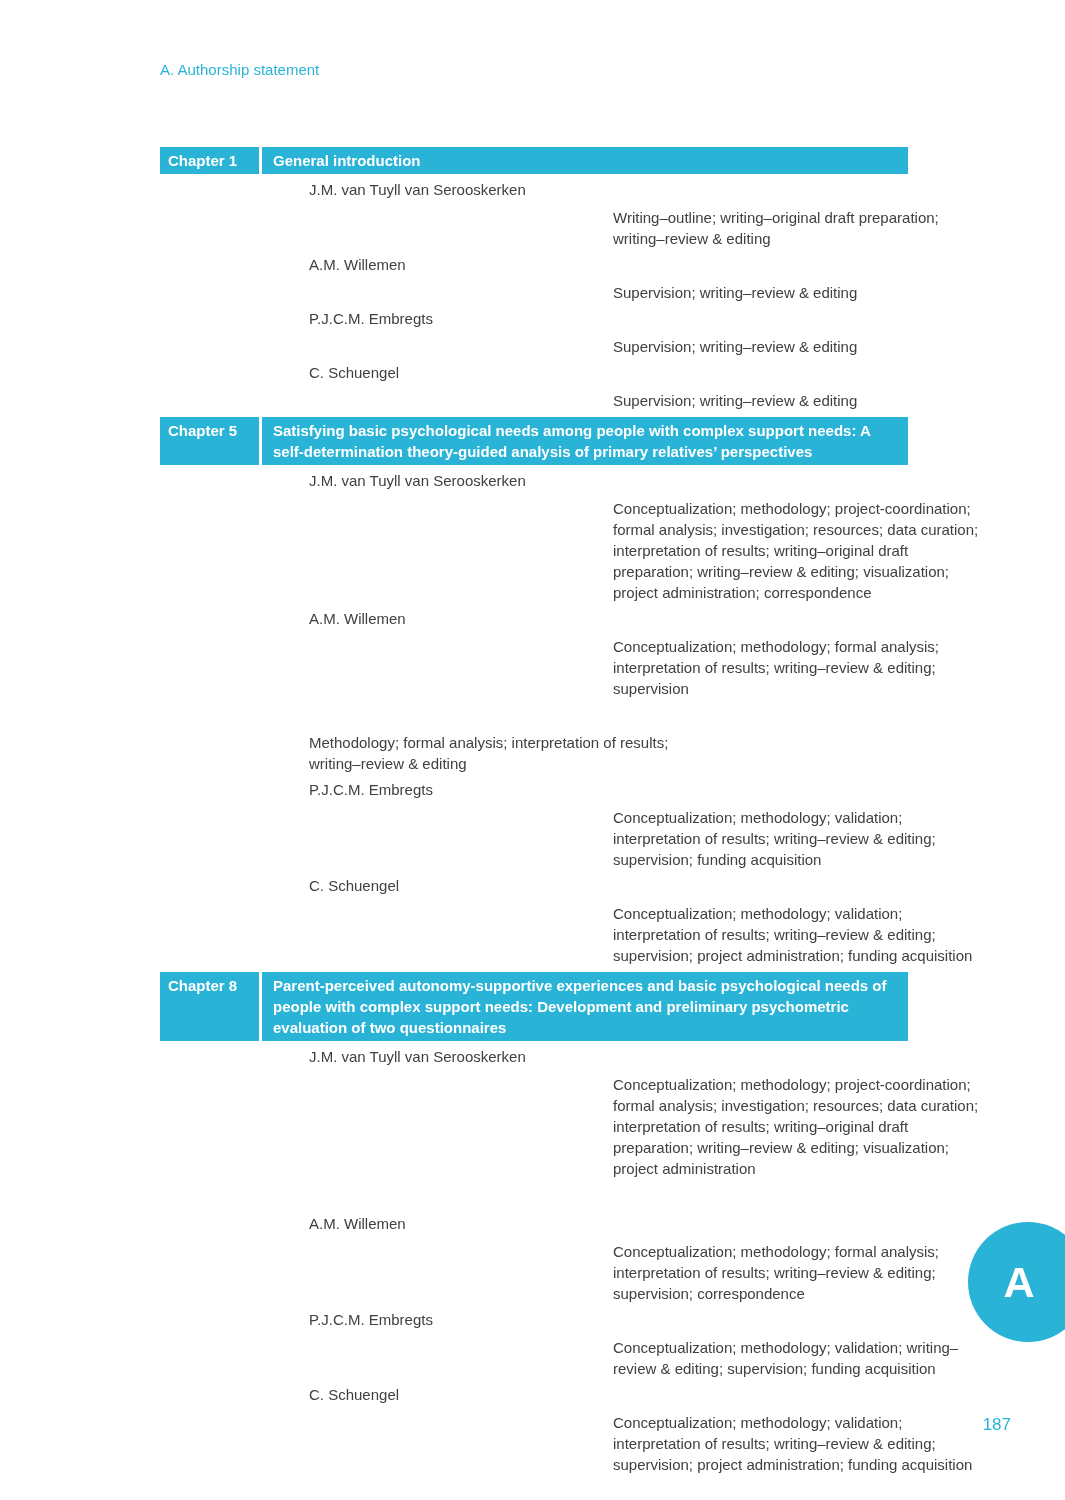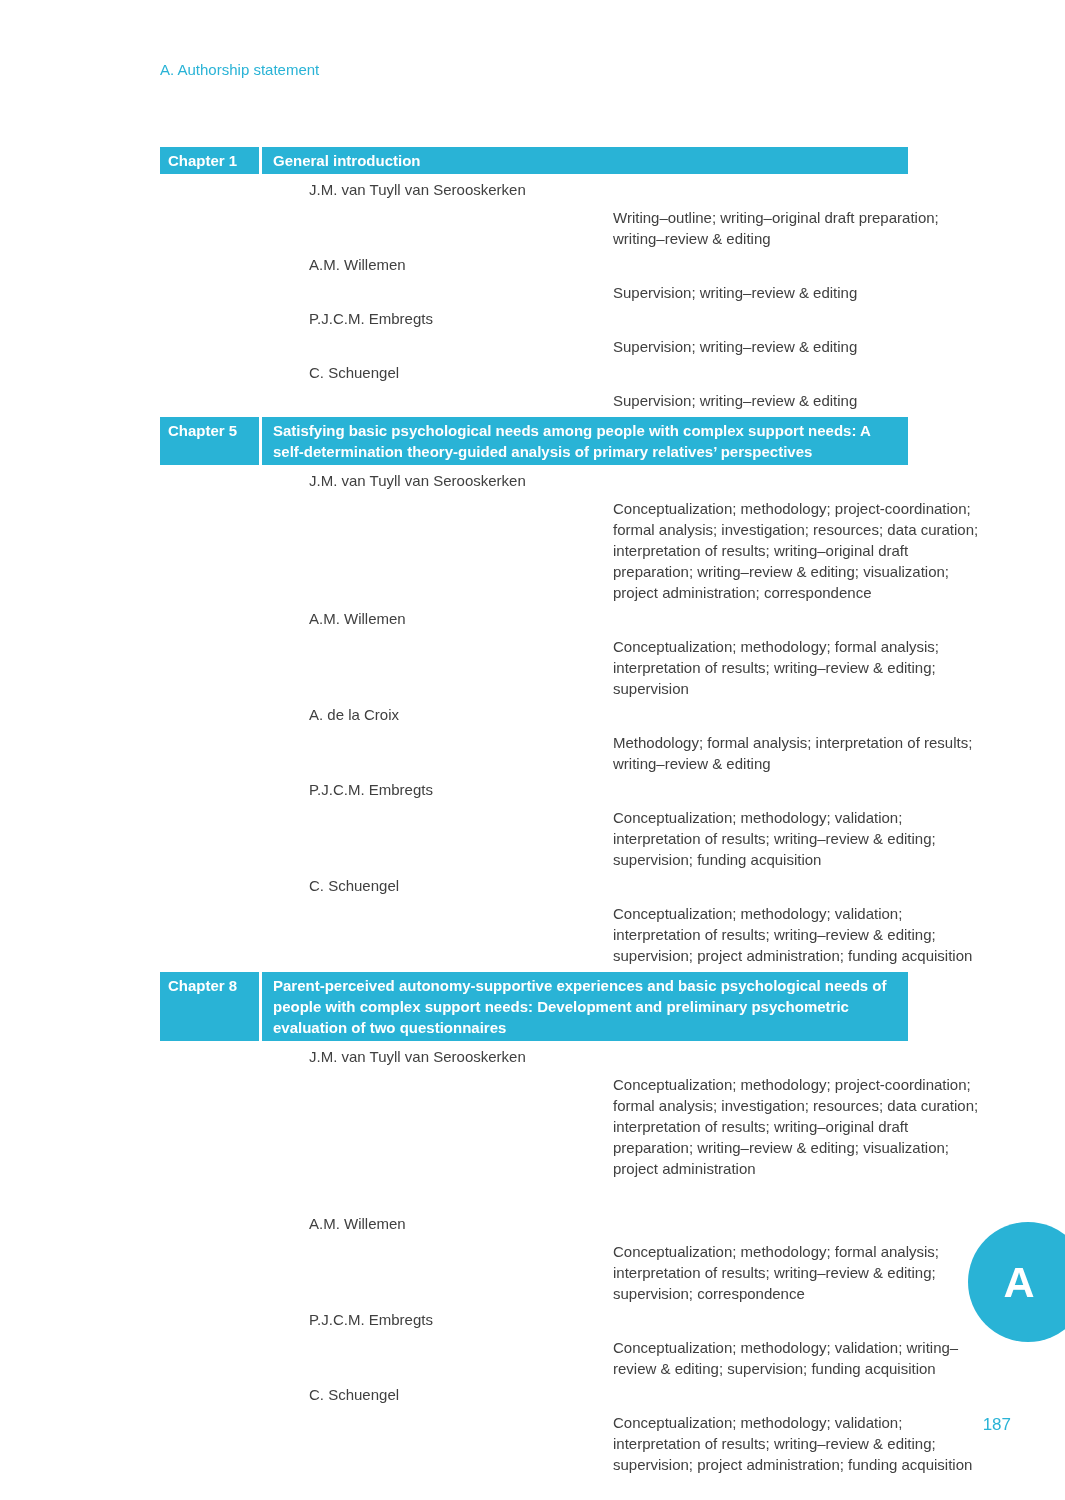--- a/index.html
+++ b/index.html
@@ -145,21 +145,20 @@
             <div class="author-name">J.M. van Tuyll van Serooskerken</div>
             <div class="contribution">Conceptualization; methodology; project-coordination; formal analysis; investigation; resources; data curation; interpretation of results; writing–original draft preparation; writing–review &amp; editing; visualization; project administration; correspondence</div>
           </div>
           <div class="author-row">
             <div class="row-indent"></div>
             <div class="author-name">A.M. Willemen</div>
             <div class="contribution">Conceptualization; methodology; formal analysis; interpretation of results; writing–review &amp; editing; supervision</div>
           </div>
           <div class="author-row">
             <div class="row-indent"></div>
-            <div class="author-name">A. de la Croix</div>
             <div class="contribution">Methodology; formal analysis; interpretation of results; writing–review &amp; editing</div>
           </div>
           <div class="author-row">
             <div class="row-indent"></div>
             <div class="author-name">P.J.C.M. Embregts</div>
             <div class="contribution">Conceptualization; methodology; validation; interpretation of results; writing–review &amp; editing; supervision; funding acquisition</div>
           </div>
           <div class="author-row">
             <div class="row-indent"></div>
             <div class="author-name">C. Schuengel</div>

